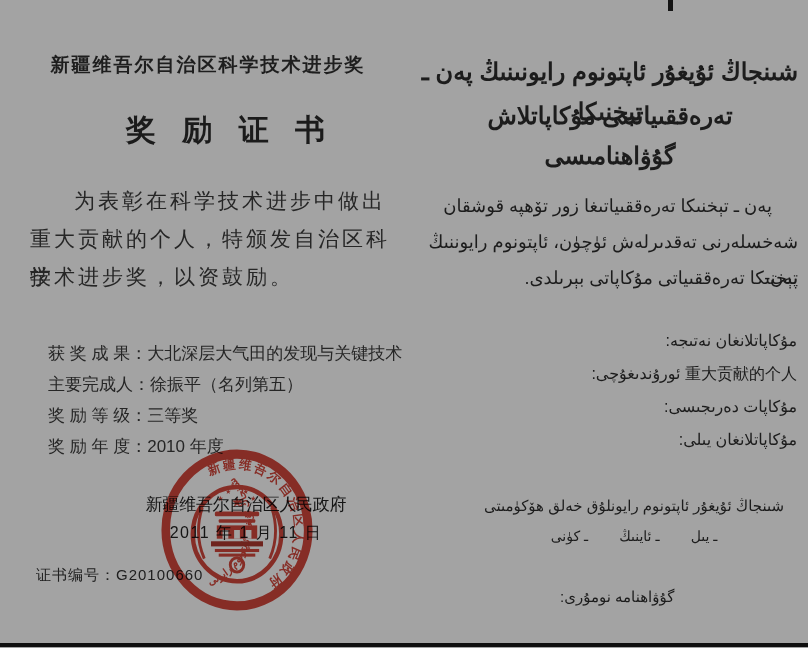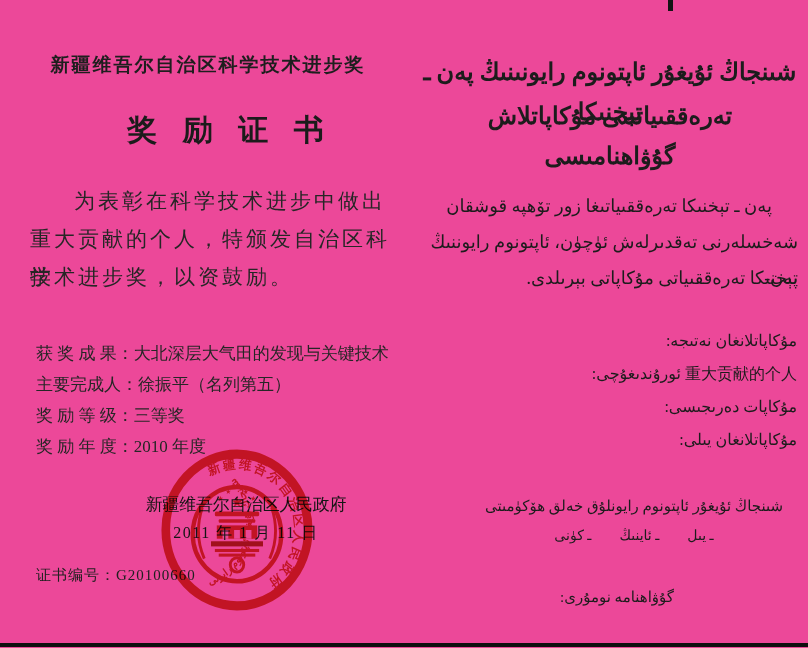--- a/index.html
+++ b/index.html
@@ -1,39 +1,39 @@
 <!DOCTYPE html>
 <html><head>
 <meta charset="utf-8">
 <style>
   html,body{margin:0;padding:0;background:#e8e8e8;}
   .page{
     position:relative;
     width:808px;height:648px;
-    background:#ec4899;
+    background:#a3a3a3;
     overflow:hidden;
-    font-family:Liberation Serif, serif;
+    font-family:Liberation Sans, sans-serif;
     color:#232323;
   }
   .abs{position:absolute;}
   
   .award-title{
     left:28px;top:52px;width:360px;
     text-align:center;font-weight:bold;
     font-size:19px;letter-spacing:2px;color:#1e1e1e;
   }
   .doc-title{
     left:45px;top:110px;width:370px;
     text-align:center;font-weight:bold;
     font-size:30px;letter-spacing:9px;color:#1b1b1b;
   }
   .cn-body{left:30px;top:182px;width:375px;font-size:21px;letter-spacing:3px;color:#262626;}
   .cn-body .line{height:38px;line-height:38px;}
   .cn-body .line:first-child{padding-left:44px;}
-  .cn-fields{left:36px;top:338px;width:370px;font-size:17px;color:#262626;}
+  .cn-fields{left:48px;top:338px;width:370px;font-size:17px;color:#262626;}
   .cn-fields .frow{height:31px;line-height:31px;white-space:pre;}
   .cn-issuer-block{left:140px;top:494px;width:212px;text-align:center;color:#151515;}
   .cn-issuer{font-size:17px;letter-spacing:-0.3px;line-height:22px;}
   .cn-date{font-size:16px;letter-spacing:1.5px;line-height:22px;margin-top:6px;}
   .cert-no{left:36px;top:566px;font-size:15px;letter-spacing:1px;color:#202020;white-space:pre;}
   
   .seal{left:160px;top:448px;width:154px;height:164px;mix-blend-mode:multiply;opacity:.93;}
   
   .ug{direction:rtl;color:#1c1c1c;}
   .ug-title{left:420px;top:52px;width:380px;text-align:center;font-weight:bold;font-size:24px;}

